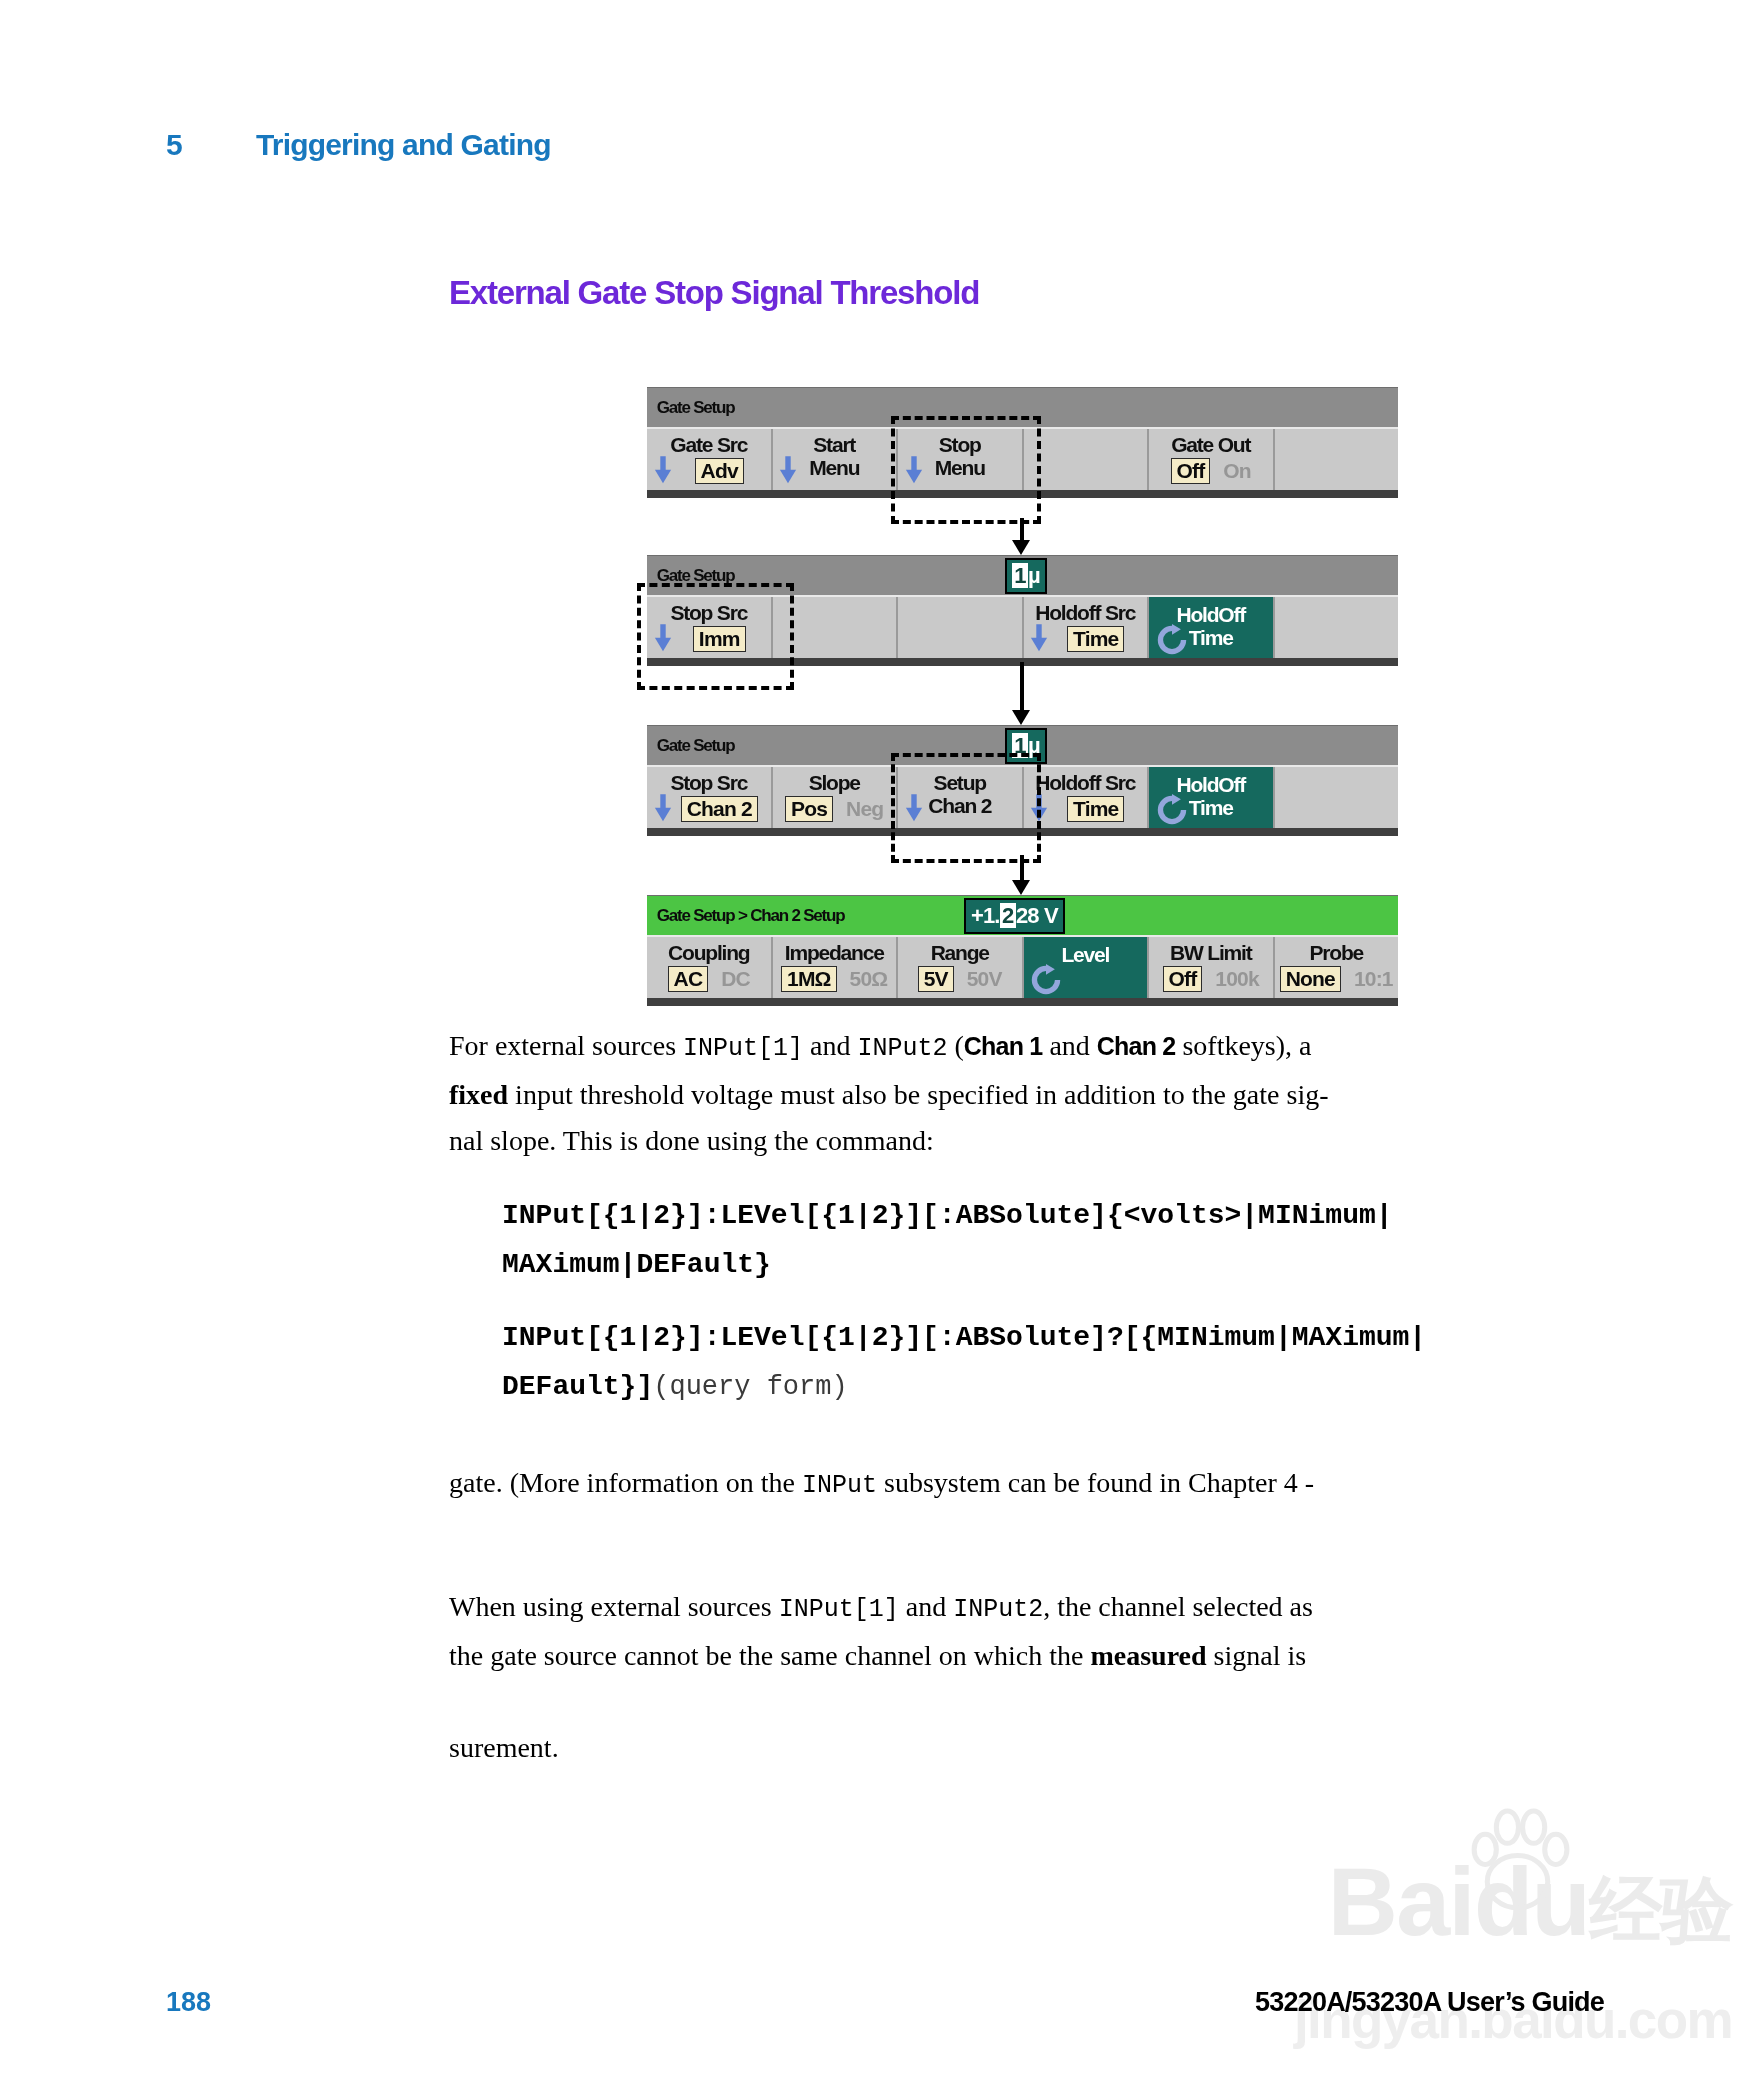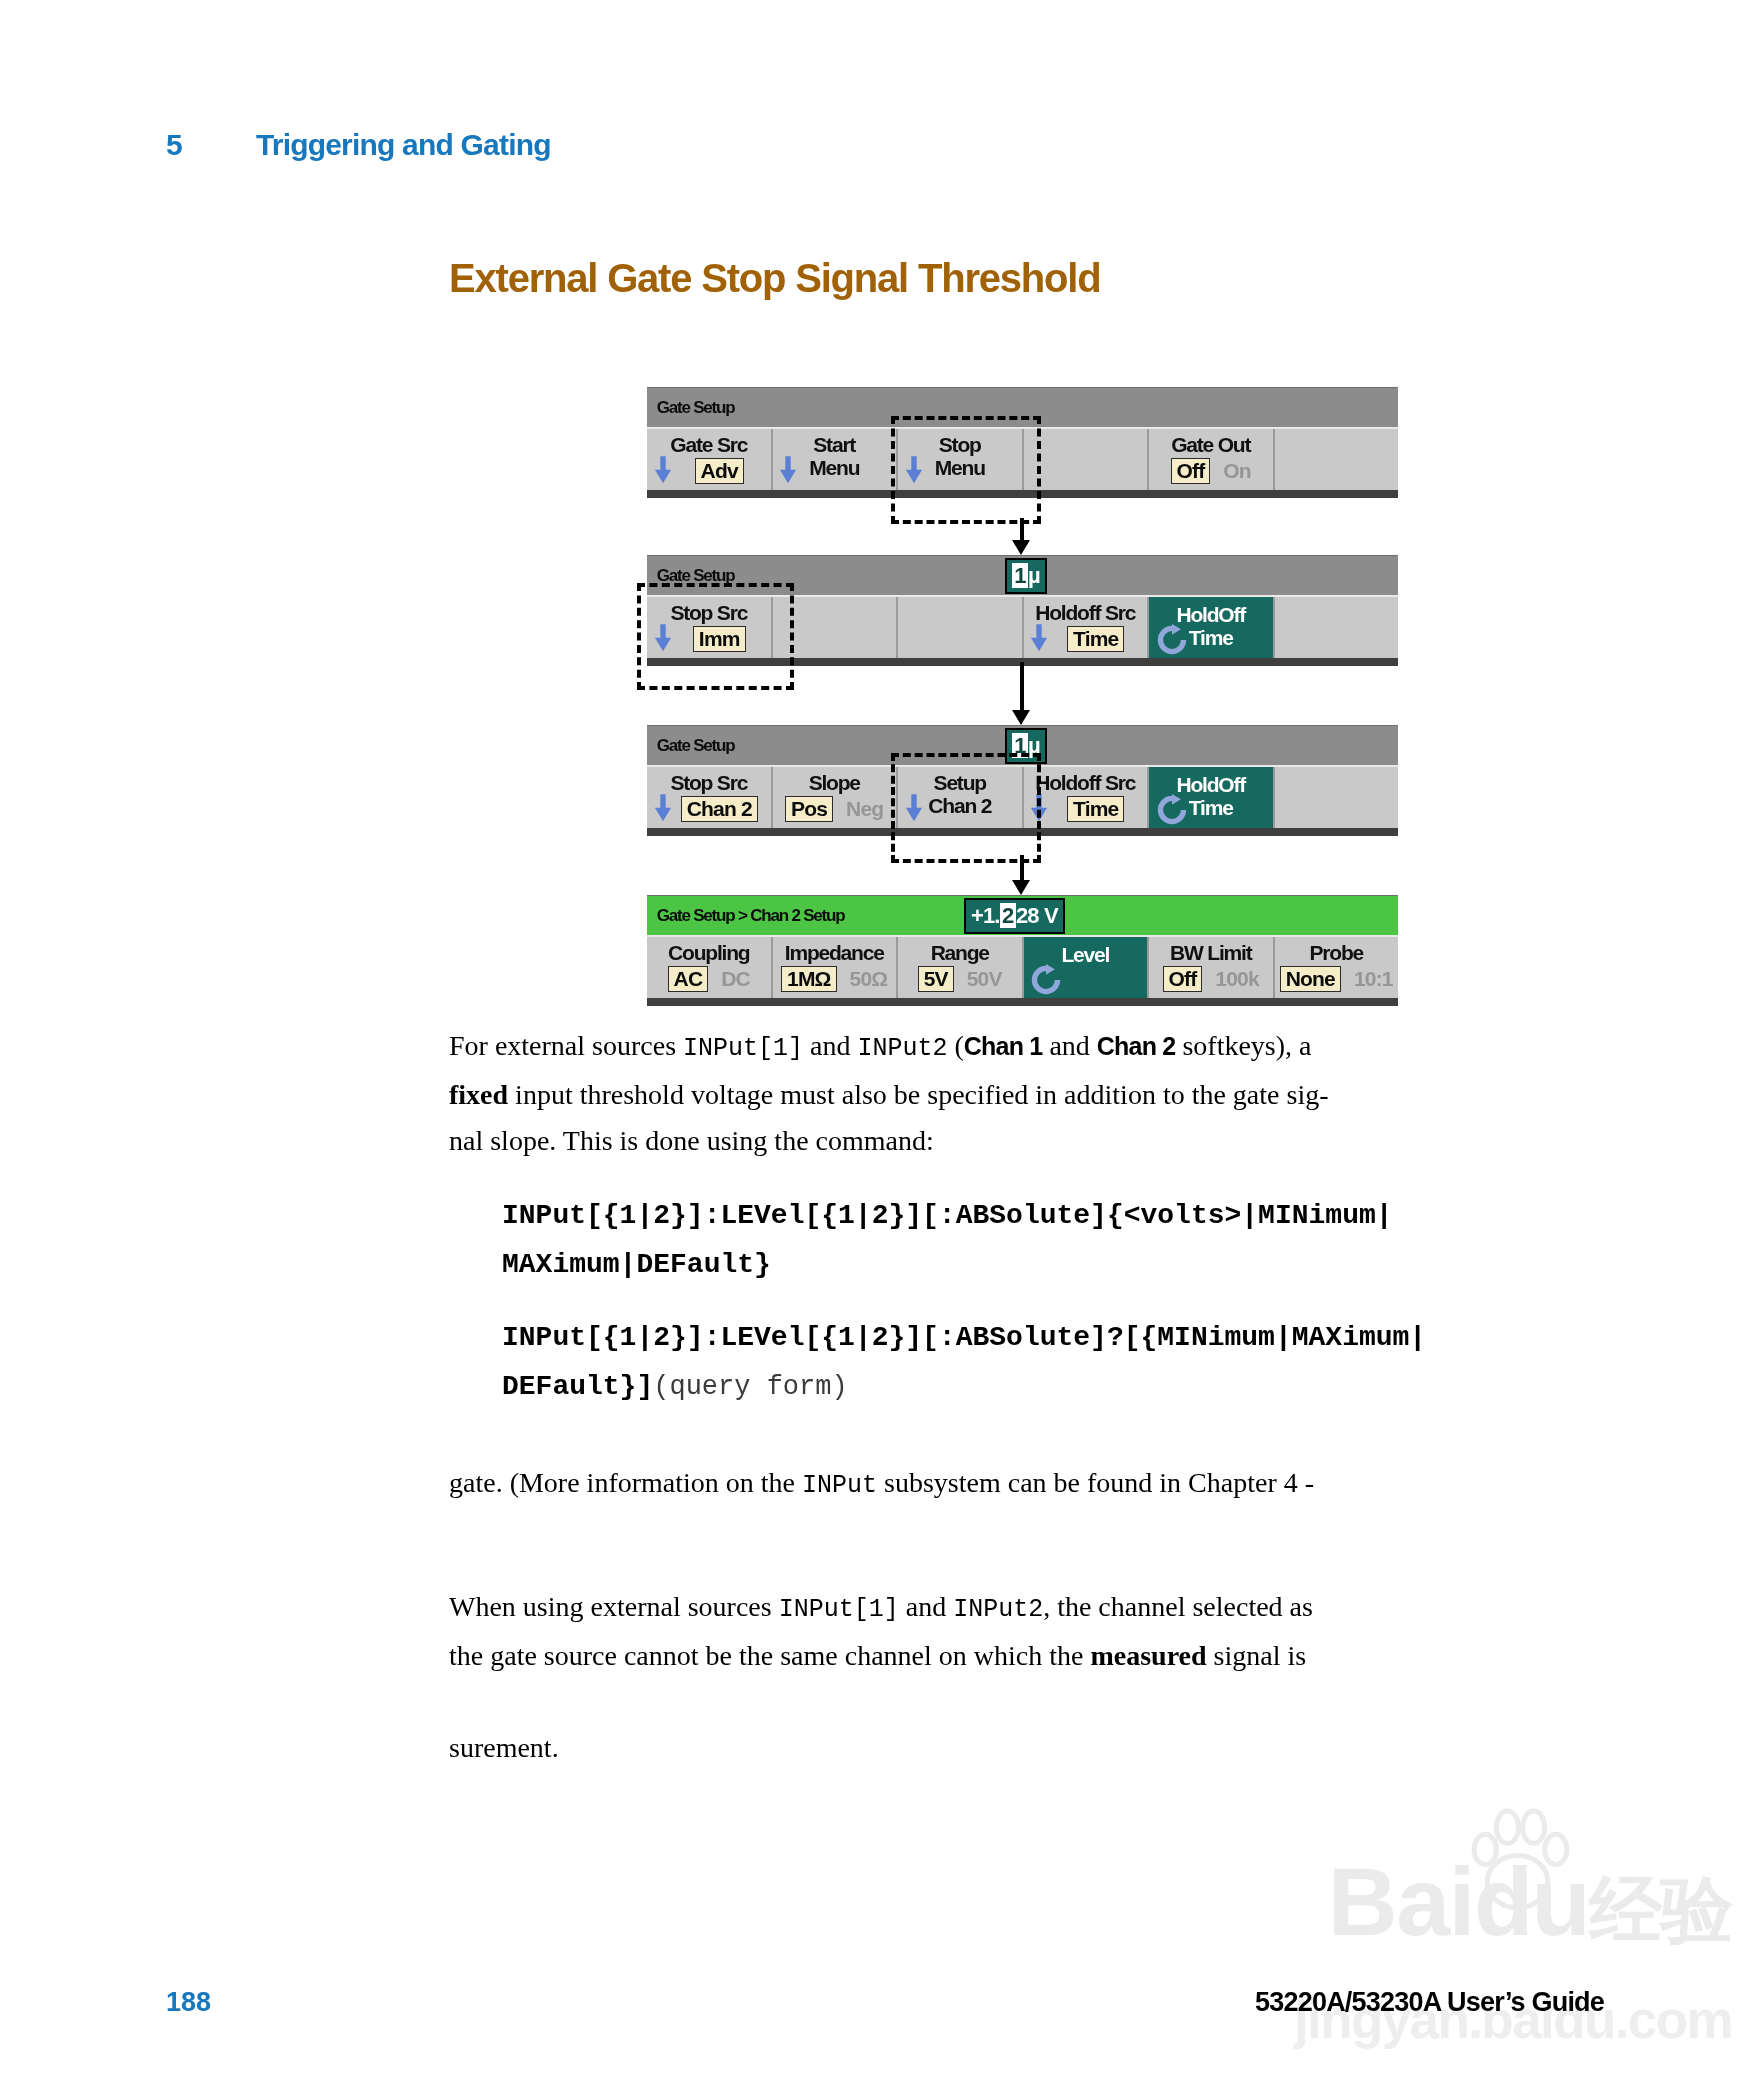--- a/index.html
+++ b/index.html
@@ -5,22 +5,22 @@
   html,body{margin:0;padding:0;background:#ffffff;}
   .page{position:relative;width:1748px;height:2097px;background:#ffffff;overflow:hidden;
         font-family:"Liberation Serif",serif;color:#000;}
 
   
   .chap{position:absolute;left:166px;top:128px;display:flex;gap:74px;
         font-family:"Liberation Sans",sans-serif;font-weight:bold;font-size:30px;
         letter-spacing:-0.8px;color:#1878be;}
 
   
-  .sectitle{position:absolute;left:449px;top:256px;font-family:"Liberation Sans",sans-serif;
-        font-weight:bold;font-size:40px;letter-spacing:-1.2px;color:#a16207;}
+  .sectitle{position:absolute;left:449px;top:274px;font-family:"Liberation Sans",sans-serif;
+        font-weight:bold;font-size:33px;letter-spacing:-1.2px;color:#6d28d9;}
 
   
   .panels{position:absolute;left:647px;top:387px;width:751px;height:647px;}
   .panel{position:absolute;left:0;width:751px;font-family:"Liberation Sans",sans-serif;}
   .phead{position:relative;height:39px;background:#8c8c8c;border-top:1.6px solid #6e6e6e;}
   .phead.green{background:#4cc544;}
   .ptitle{position:absolute;left:9.7px;top:0;line-height:39px;font-weight:bold;font-size:17px;
         letter-spacing:-1.2px;color:#0c0c0c;white-space:nowrap;}
   .badge{position:absolute;top:1.6px;height:32px;background:#15695e;border:2.4px solid #000;
         color:#fff;font-weight:bold;font-size:22px;letter-spacing:-0.8px;line-height:32px;

